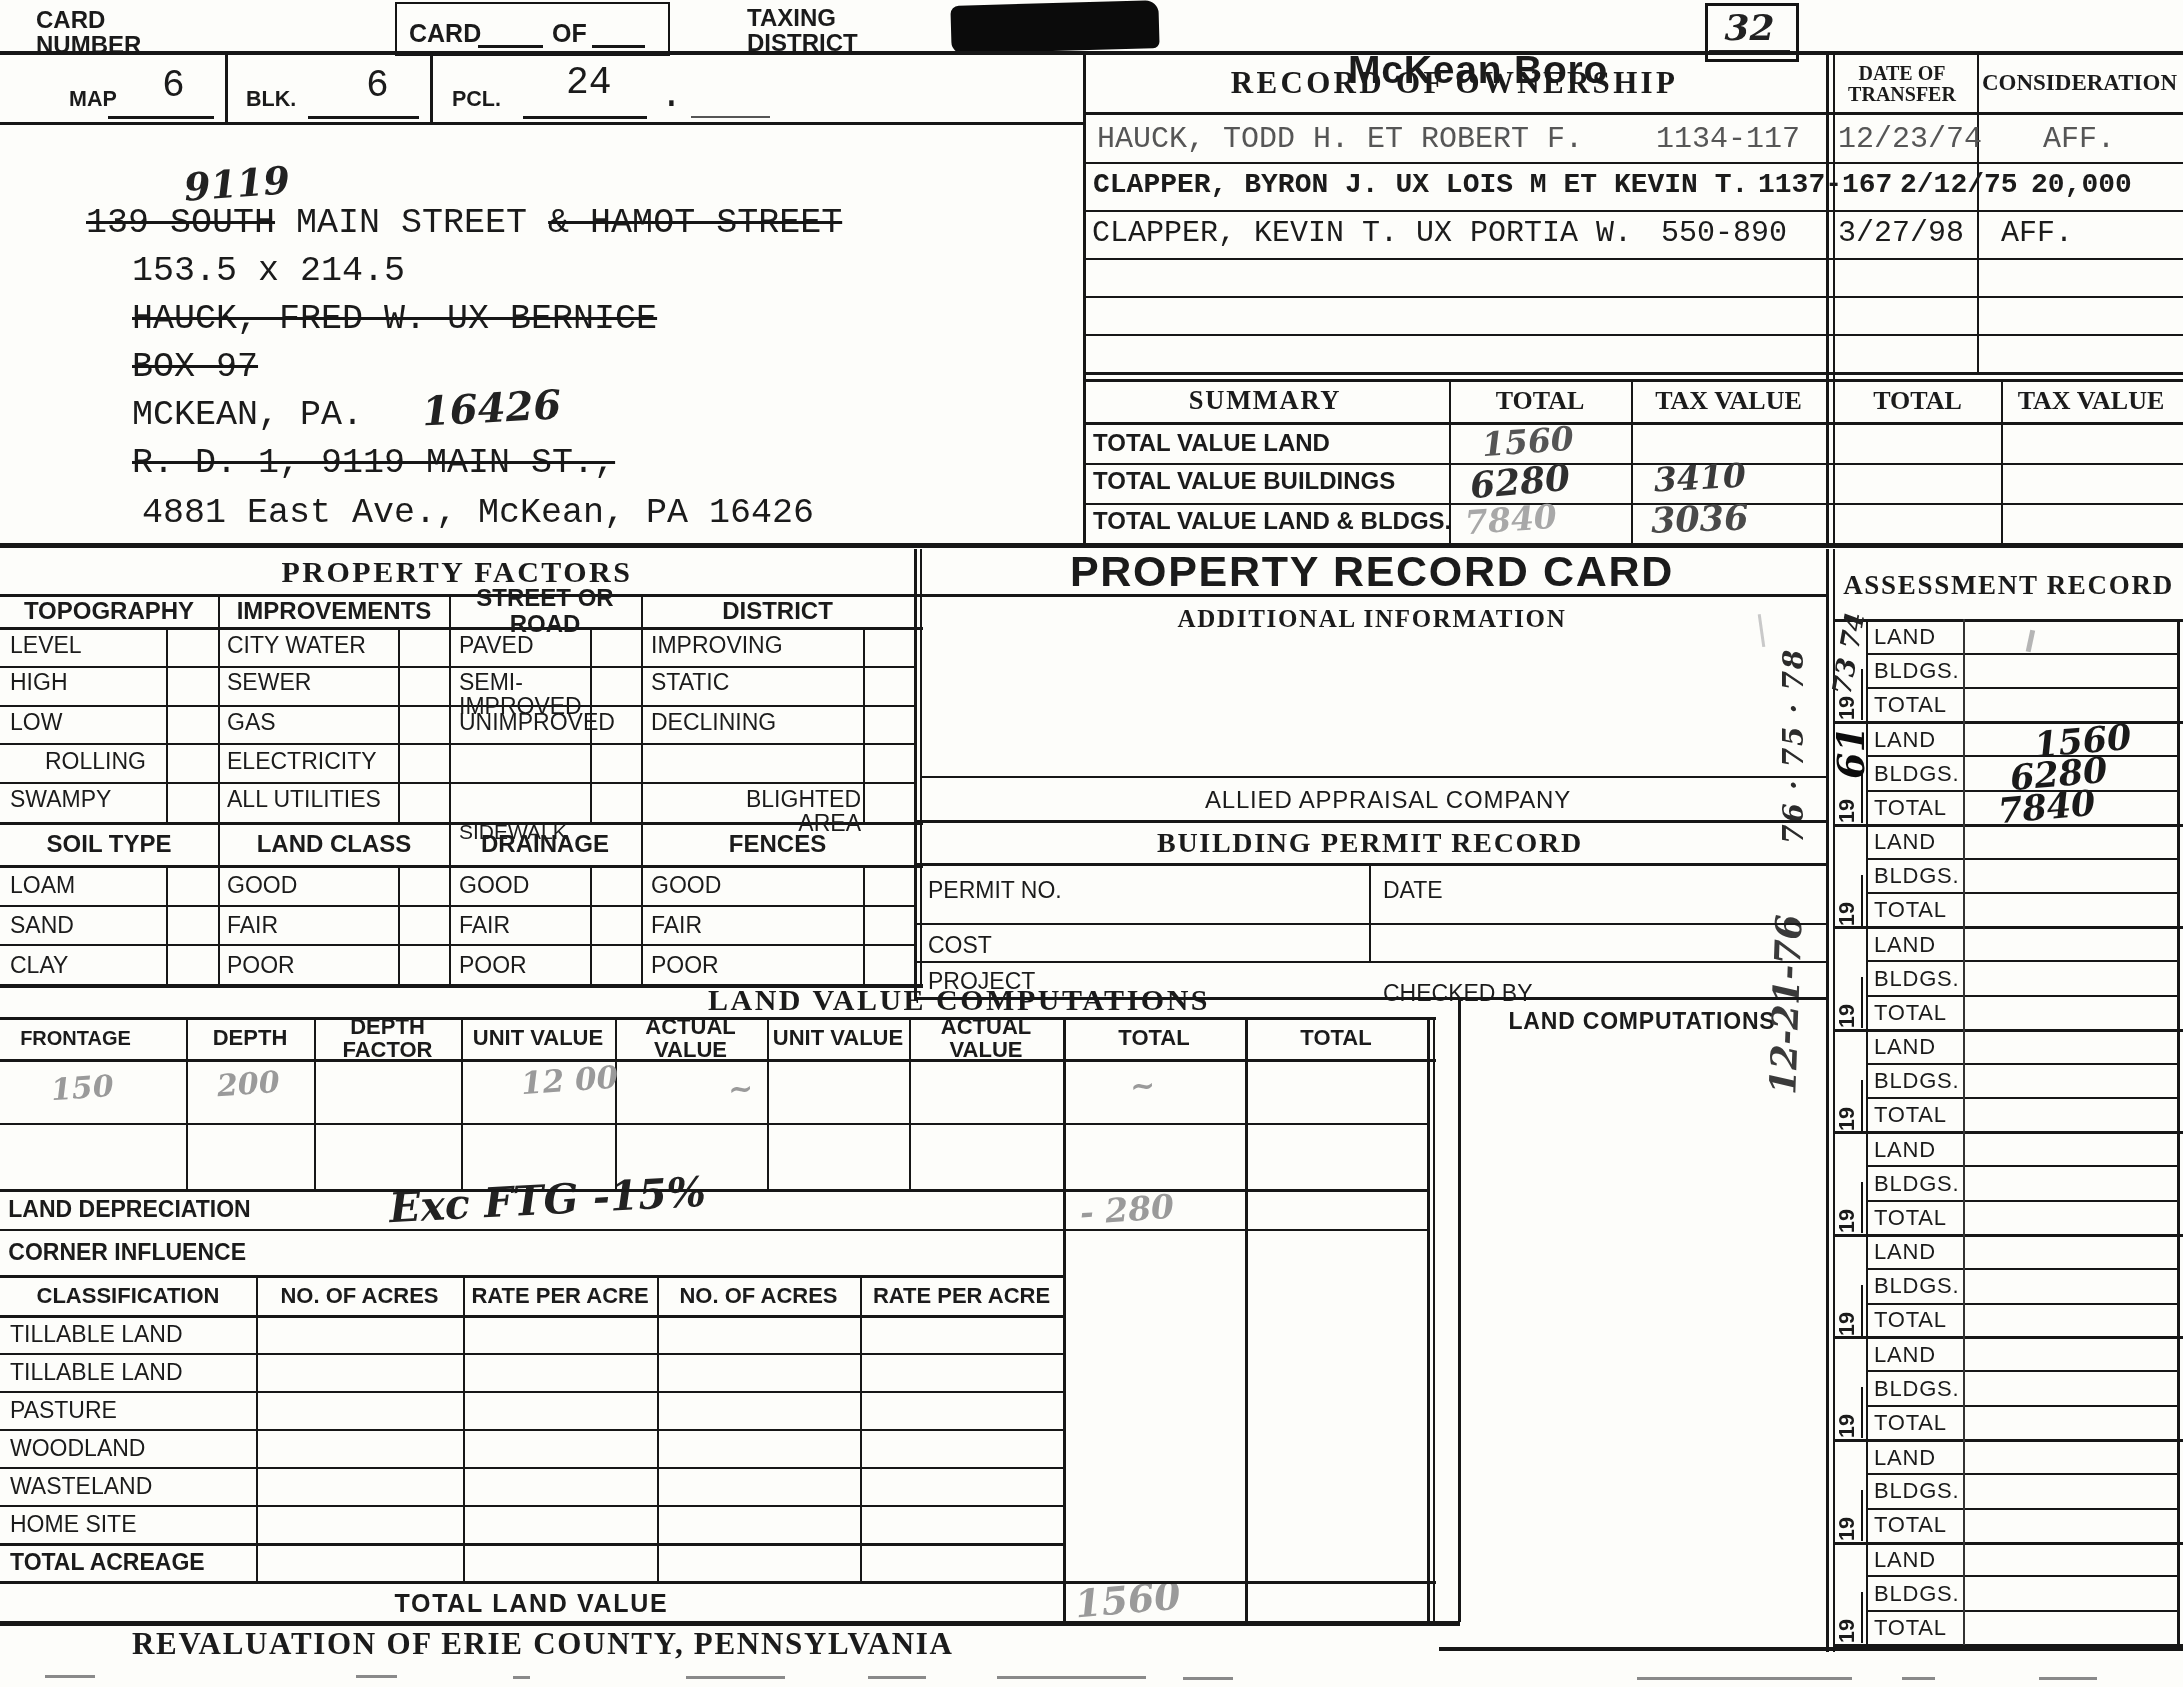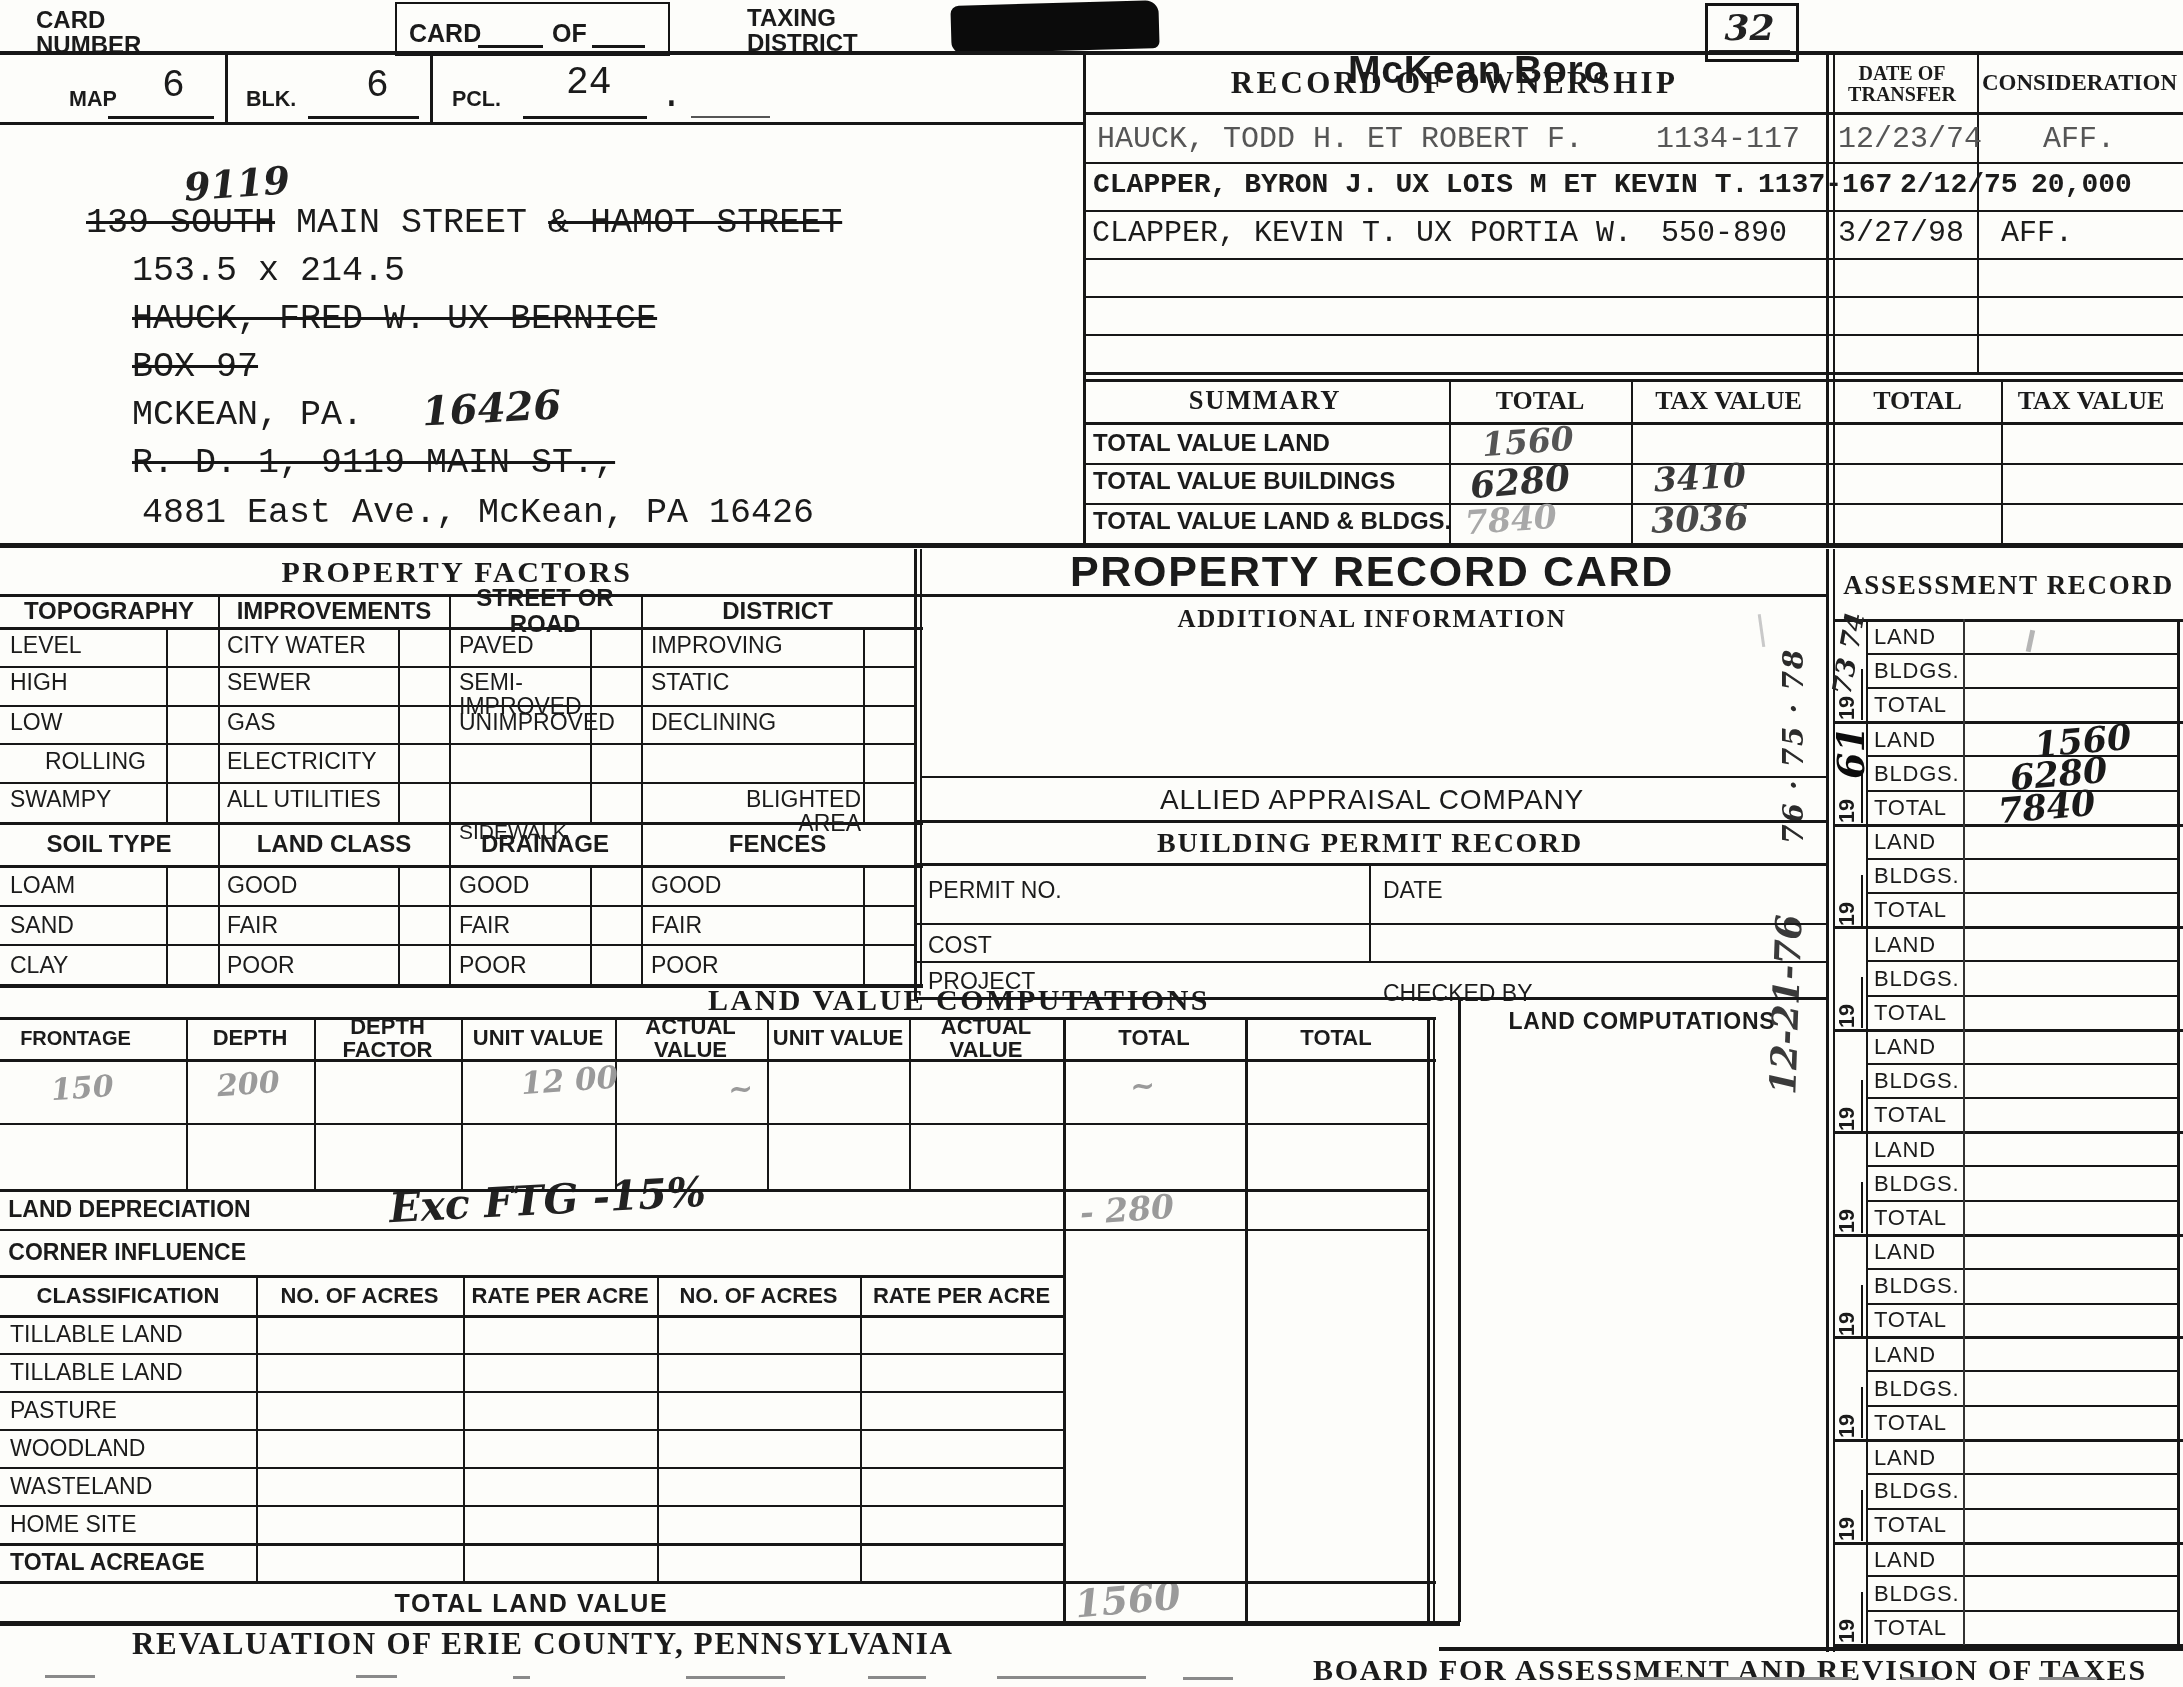--- a/index.html
+++ b/index.html
@@ -73,21 +73,21 @@
   <div class="t sf b ctr" style="left:1083px;top:379px;width:364px;height:43px;font-size:26.5px;letter-spacing:1.7px;">SUMMARY</div>
   <div class="t sf b ctr" style="left:1449px;top:379px;width:182px;height:43px;font-size:26px;">TOTAL</div>
   <div class="t sf b ctr" style="left:1631px;top:379px;width:195px;height:43px;font-size:26px;">TAX VALUE</div>
   <div class="t sf b ctr" style="left:1833px;top:379px;width:169px;height:43px;font-size:26px;">TOTAL</div>
   <div class="t sf b ctr" style="left:2001px;top:379px;width:180px;height:43px;font-size:26px;">TAX VALUE</div>
 
   <div class="t sf b ctr" style="left:0px;top:551px;width:914px;height:41px;font-size:30px;letter-spacing:2.5px;">PROPERTY FACTORS</div>
 
   <div class="t ctr" style="left:920px;top:551px;width:904px;height:41px;font-size:43px;font-weight:800;letter-spacing:1.7px;">PROPERTY RECORD CARD</div>
   <div class="t sf b ctr" style="left:920px;top:602px;width:904px;height:35px;font-size:25px;letter-spacing:1.7px;">ADDITIONAL INFORMATION</div>
-  <div class="t ctr" style="left:920px;top:781px;width:904px;height:38px;font-size:28px;letter-spacing:0.8px;">ALLIED APPRAISAL COMPANY</div>
+  <div class="t ctr" style="left:920px;top:781px;width:904px;height:38px;font-size:24px;letter-spacing:0.8px;padding-left:16px;">ALLIED APPRAISAL COMPANY</div>
 
   <div class="t sf b ctr" style="left:914px;top:825px;width:912px;height:36px;font-size:28px;letter-spacing:1.7px;">BUILDING PERMIT RECORD</div>
   <div class="t" style="left:928px;top:878px;font-size:23px;">PERMIT NO.</div>
   <div class="t" style="left:1383px;top:878px;font-size:23px;">DATE</div>
   <div class="t" style="left:928px;top:933px;font-size:23px;">COST</div>
   <div class="t" style="left:1383px;top:933px;font-size:23px;margin-top:48px;">CHECKED BY</div>
   <div class="t" style="left:928px;top:969px;font-size:23px;">PROJECT</div>
 
   <div class="t sf b ctr" style="left:1833px;top:562px;width:351px;height:46px;font-size:27px;letter-spacing:1.7px;">ASSESSMENT RECORD</div>
 
@@ -100,21 +100,20 @@
   <div class="t b" style="left:10px;top:1550px;font-size:23px;">TOTAL ACREAGE</div>
   <div class="t b ctr" style="left:0px;top:1586px;width:1063px;height:35px;font-size:25px;letter-spacing:1.7px;">TOTAL LAND VALUE</div>
   <div class="t hw faint" style="left:1075px;top:1580px;font-size:38px;transform:rotate(-5deg);">1560</div>
 
   <div class="t b ctr" style="left:1458px;top:1004px;width:368px;height:35px;font-size:23px;letter-spacing:0.8px;">LAND COMPUTATIONS</div>
 
   <div class="t hw ctr" style="left:1637px;top:728px;width:314px;height:36px;font-size:28px;letter-spacing:1.7px;color:#2b2b2b;transform:rotate(-90deg);">76 · 75 · 78</div>
   <div class="t hw ctr" style="left:1662px;top:984px;width:248px;height:41px;font-size:36px;color:#3a3a3a;transform:rotate(-88deg);">12-21-76</div>
 
   <div class="t sf b" style="left:132px;top:1628px;font-size:31px;letter-spacing:1.7px;">REVALUATION OF ERIE COUNTY, PENNSYLVANIA</div>
-  <div class="t sf b" style="left:1313px;top:1654px;font-size:30px;letter-spacing:1.7px;">BOARD FOR ASSESSMENT AND REVISION OF TAXES</div>
 
 <div class="ln" style="left: 0px; top: 51px; width: 2183px; height: 4.1px;"></div>
     <div class="ln" style="left: 225px; top: 51px; width: 2.5px; height: 73px;"></div>
     <div class="ln" style="left: 430px; top: 51px; width: 2.5px; height: 73px;"></div>
     <div class="ln" style="left: 0px; top: 122px; width: 1085px; height: 3.3px;"></div>
     <div class="ln" style="left: 1083px; top: 51px; width: 2.5px; height: 493px;"></div>
     <div class="ln" style="left: 1083px; top: 112px; width: 1100px; height: 3.3px;"></div>
     <div class="ln" style="left: 1977px; top: 55px; width: 1.7px; height: 318px;"></div>
     <div class="ln" style="left: 1826px; top: 51px; width: 2.5px; height: 493px;"></div>
     <div class="ln" style="left: 1833px; top: 51px; width: 1.7px; height: 493px;"></div>

